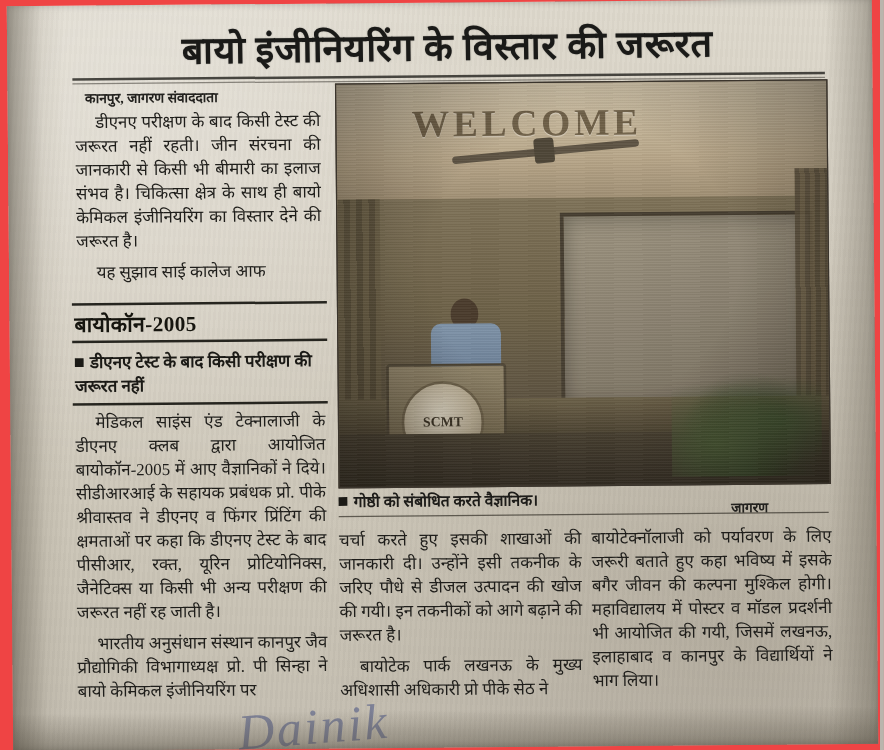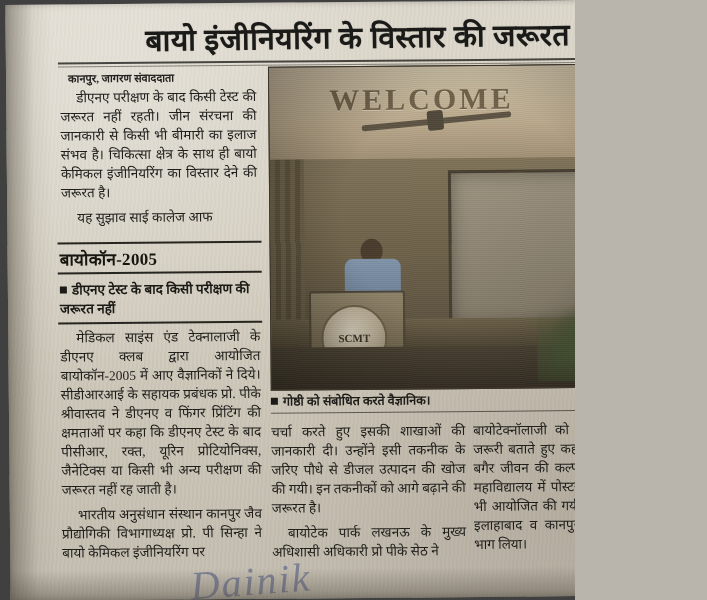--- a/index.html
+++ b/index.html
@@ -8,23 +8,23 @@
     background: #b9b5ad;
   }
   body {
     width: 707px;
     height: 600px;
     overflow: hidden;
     font-family: "Liberation Sans", sans-serif;
   }
   .page {
     position: relative;
-    width: 575px;
+    width: 704px;
     height: 600px;
-    background: #404040;
+    background: #ef4444;
     overflow: hidden;
   }
   
   .clipping {
     position: absolute;
     left: 8px;
     top: 2px;
     width: 692px;
     height: 596px;
     background: linear-gradient(178deg, #ded9cd 0%, #d6d0c3 35%, #cbc5b7 70%, #c3bdb0 100%);
@@ -307,27 +307,26 @@
   }
   .caption .sq2 {
     display: inline-block;
     width: 7px; height: 7px;
     background: #1b1a16;
     margin-right: 5px;
     vertical-align: 1px;
   }
   .credit {
     position: absolute;
-    left: 594px;
+    left: 576px;
     top: 398px;
     font-family: "Liberation Serif", serif;
     font-size: 11px;
     font-weight: bold;
     color: #23221f;
-    font-style: italic;
   }
   .rule-caption {
     position: absolute;
     left: 262px;
     top: 410px;
     width: 392px;
     height: 1px;
     background: #3b372f;
     opacity: 0.75;
   }

